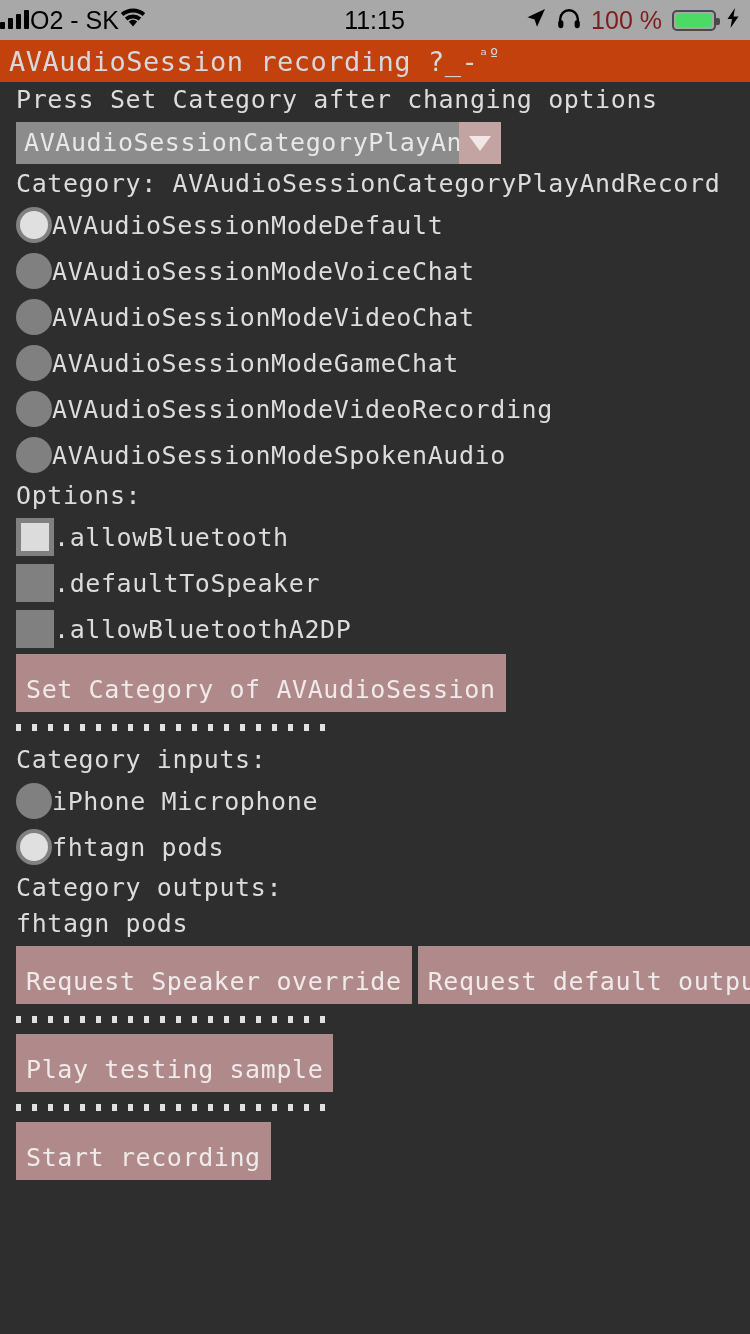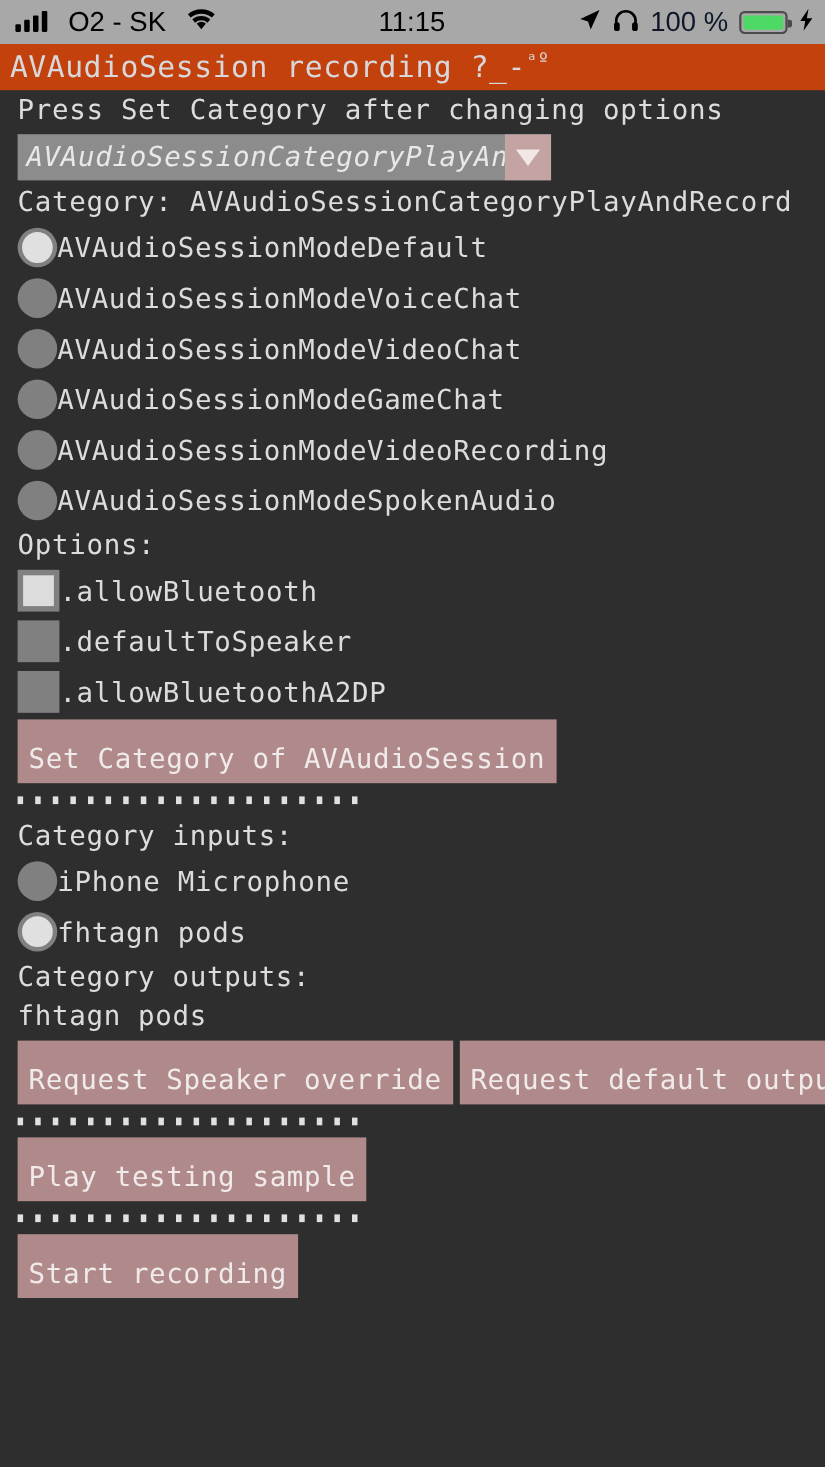--- a/index.html
+++ b/index.html
@@ -21,22 +21,22 @@
     background: #a8a8a8;
     display: flex;
     align-items: center;
     position: relative;
     font-family: "Liberation Sans", sans-serif;
     color: #000;
   }
   .sb-left {
     display: flex;
     align-items: center;
-    gap: 19px;
-    padding-left: 14px;
+    gap: 1px;
+    padding-left: 0;
     justify-content: center;
   }
   .sb-carrier {
     font-size: 25px;
     letter-spacing: 0px;
     color: #000;
     font-weight: 400;
   }
   .sb-center {
     position: absolute;
@@ -49,21 +49,21 @@
   }
   .sb-right {
     position: absolute;
     right: 10px;
     display: flex;
     align-items: center;
     gap: 10px;
   }
   .sb-batt-pct {
     font-size: 25px;
-    color: #0f172a;
+    color: #7f1d1d;
   }
   .signal-bars {
     display: inline-flex;
     align-items: flex-end;
     gap: 3px;
     height: 18px;
   }
   .signal-bars i {
     display: block;
     width: 5px;
@@ -147,21 +147,20 @@
   }
   .picker-value {
     flex: 1;
     overflow: hidden;
     white-space: nowrap;
     font-size: 25px;
     line-height: 42px;
     color: #e8e8e8;
     padding-left: 8px;
     letter-spacing: 0.6px;
-    font-style: italic;
   }
   .picker-arrow {
     width: 42px;
     background: #c4a3a3;
     display: flex;
     align-items: center;
     justify-content: center;
     flex: none;
   }
   .picker-arrow svg { display:block; }

